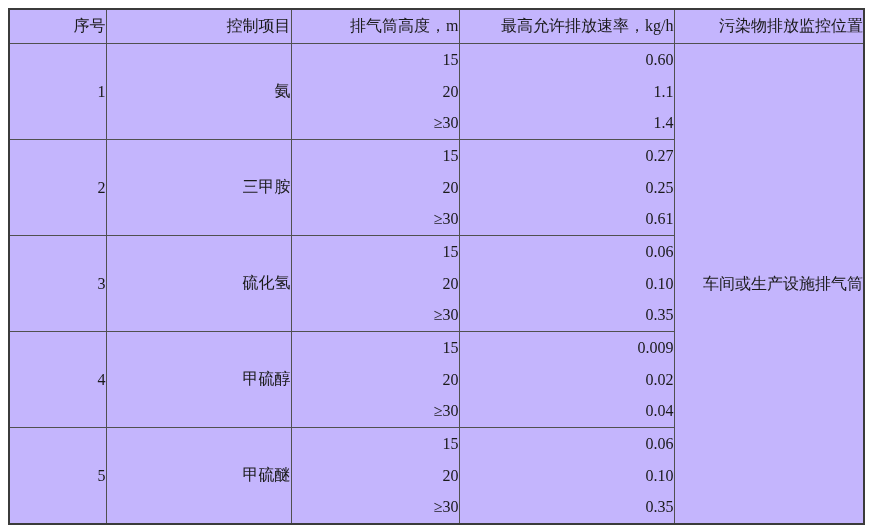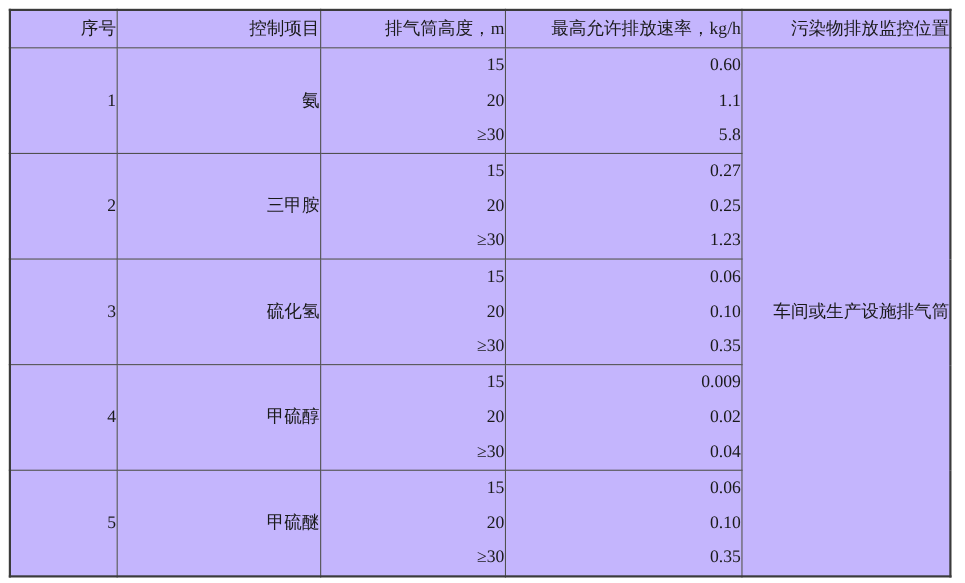--- a/index.html
+++ b/index.html
@@ -79,36 +79,36 @@
         <td>1</td>
         <td>氨</td>
         <td class="lines">
           <div>15</div>
           <div>20</div>
           <div>≥30</div>
         </td>
         <td class="lines">
           <div>0.60</div>
           <div>1.1</div>
-          <div>5.8</div>
+          <div>1.4</div>
         </td>
         <td class="monitor" rowspan="5">车间或生产设施排气筒</td>
       </tr>
       <tr>
         <td>2</td>
         <td>三甲胺</td>
         <td class="lines">
           <div>15</div>
           <div>20</div>
           <div>≥30</div>
         </td>
         <td class="lines">
           <div>0.27</div>
           <div>0.25</div>
-          <div>1.23</div>
+          <div>0.61</div>
         </td>
       </tr>
       <tr>
         <td>3</td>
         <td>硫化氢</td>
         <td class="lines">
           <div>15</div>
           <div>20</div>
           <div>≥30</div>
         </td>

